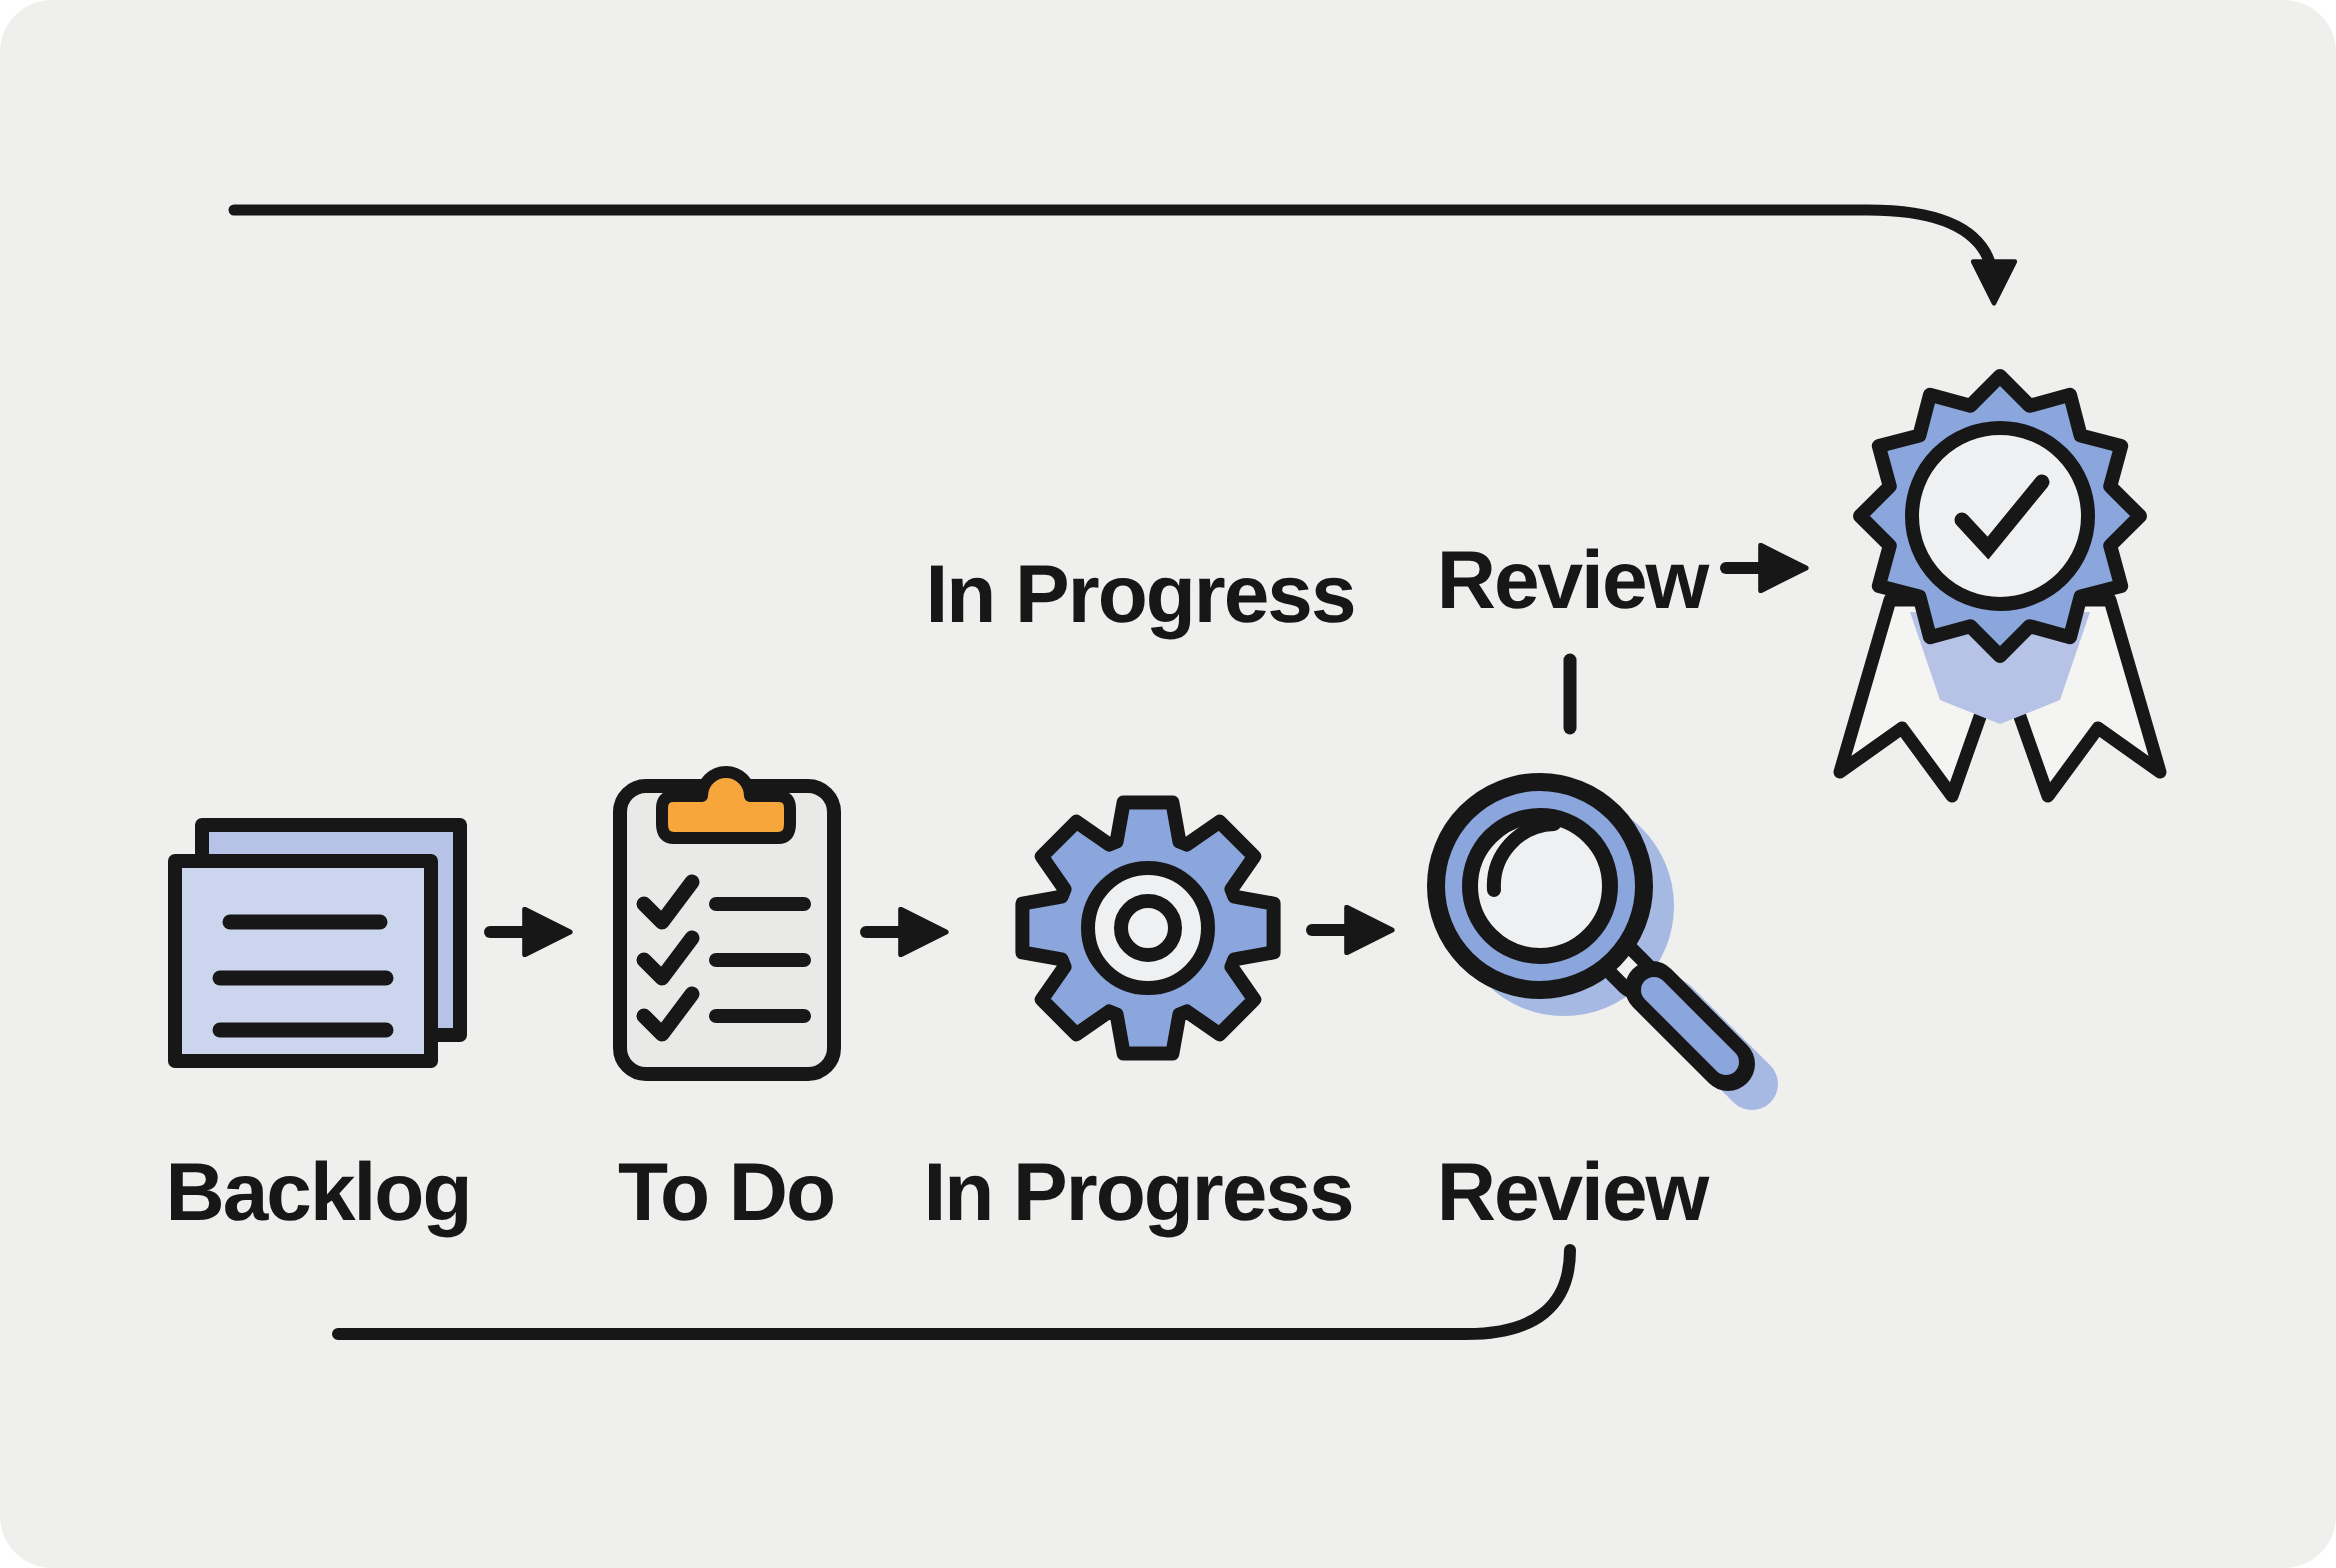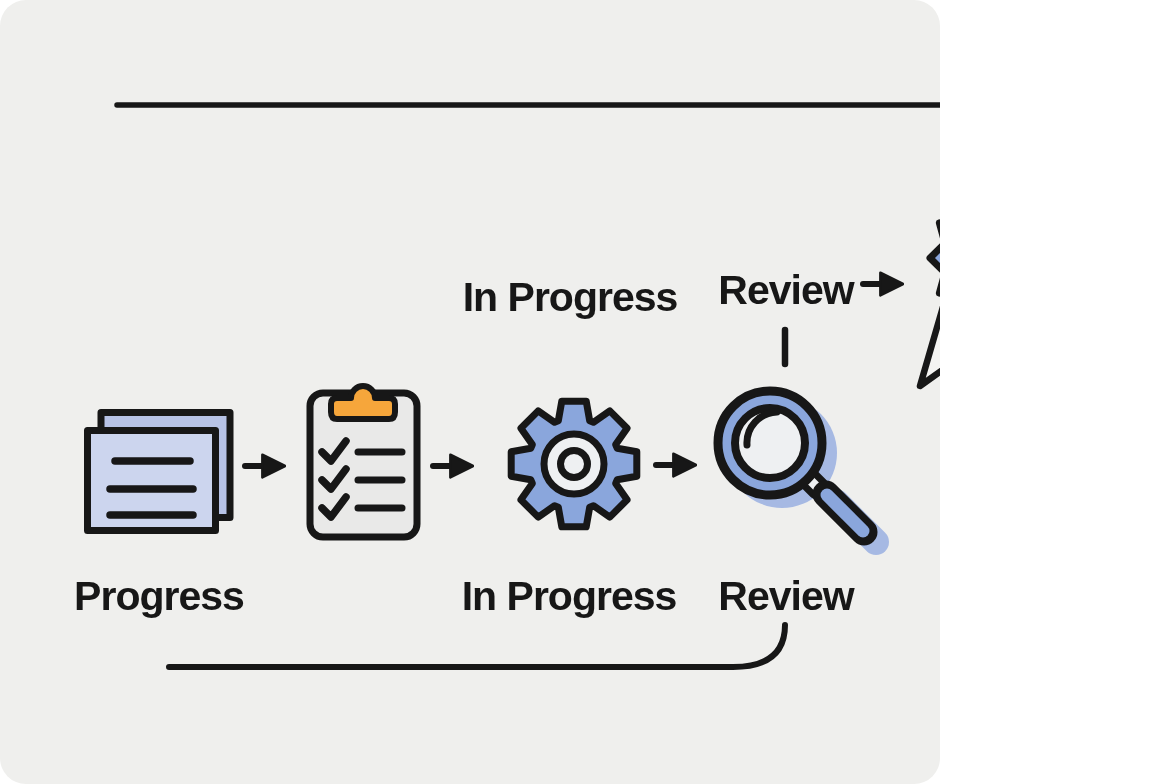--- a/index.html
+++ b/index.html
@@ -1,16 +1,16 @@
 <!DOCTYPE html>
 <html style="--surface: #efefed; --ink: #171717; --blue: #8aa6dc; --blue_light: #ccd5ee; --blue_mid: #b7c3e6; --blue_shadow: #a6b9e3; --orange: #f6a63b; --gray_body: #e9e9e8; --lens: #eef0f2; --ribbon: #f4f4f2;"><head>
 <meta charset="utf-8">
 <style>
   html,body{margin:0;padding:0;background:#ffffff;}
-  .stage-wrap{position:relative;width:940px;height:784px;font-family:"Liberation Sans",sans-serif;}
+  .stage-wrap{position:relative;width:1168px;height:784px;font-family:"Liberation Sans",sans-serif;}
   .canvas{
     position:absolute;inset:0;
     background:var(--surface,#efefed);
     border-radius:26px;
     overflow:hidden;
   }
   .diagram-svg{position:absolute;left:0;top:0;width:1168px;height:784px;display:block;}
   .lbl{
     position:absolute;
     transform:translateX(-50%);
@@ -105,17 +105,18 @@
         <path d="M955,306 L1045,306 L1030,350 L1000,362 L970,350 Z" fill="var(--blue_mid)"></path>
         <polygon id="rosette-body" points="1000.0,188.0 1014.8,202.9 1035.0,197.4 1040.3,217.7 1060.6,223.0 1055.1,243.2 1070.0,258.0 1055.1,272.8 1060.6,293.0 1040.3,298.3 1035.0,318.6 1014.8,313.1 1000.0,328.0 985.2,313.1 965.0,318.6 959.7,298.3 939.4,293.0 944.9,272.8 930.0,258.0 944.9,243.2 939.4,223.0 959.7,217.7 965.0,197.4 985.2,202.9" fill="var(--blue)" class="stroke-ink" stroke-width="7" stroke-linejoin="round"></polygon>
         <circle cx="1000" cy="258" r="44" fill="var(--lens)" class="stroke-ink" stroke-width="7"></circle>
         <path d="M981,260 L994,274 L1021,241" fill="none" class="stroke-ink" stroke-width="7.5" stroke-linecap="round"></path>
       </g>
     </svg>
 
     <div class="lbl" style="left:570px;top:277px;">In Progress</div>
     <div class="lbl" style="left:786px;top:270px;">Review</div>
 
-    <div class="lbl" style="left:159px;top:576px;">Progress</div>
+    <div class="lbl" style="left:159px;top:576px;">Backlog</div>
+    <div class="lbl" style="left:363px;top:576px;">To Do</div>
     <div class="lbl" style="left:569px;top:576px;">In Progress</div>
     <div class="lbl" style="left:786px;top:576px;">Review</div>
   </div>
 </div>
 
 </body></html>

